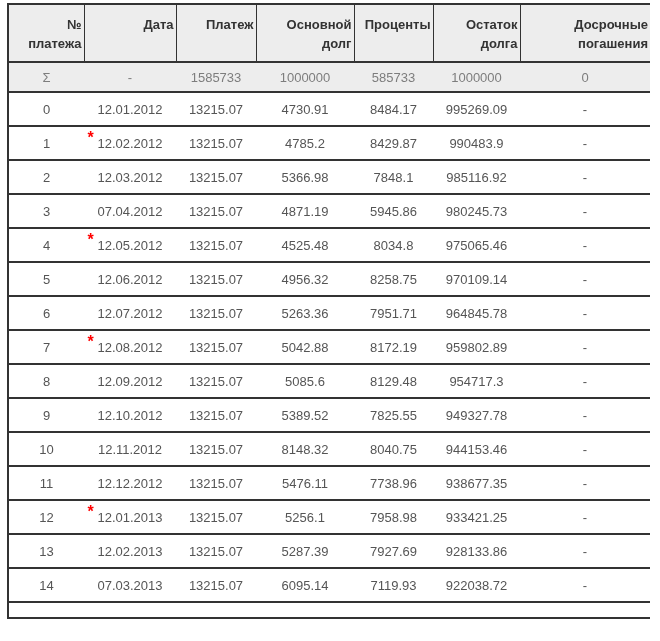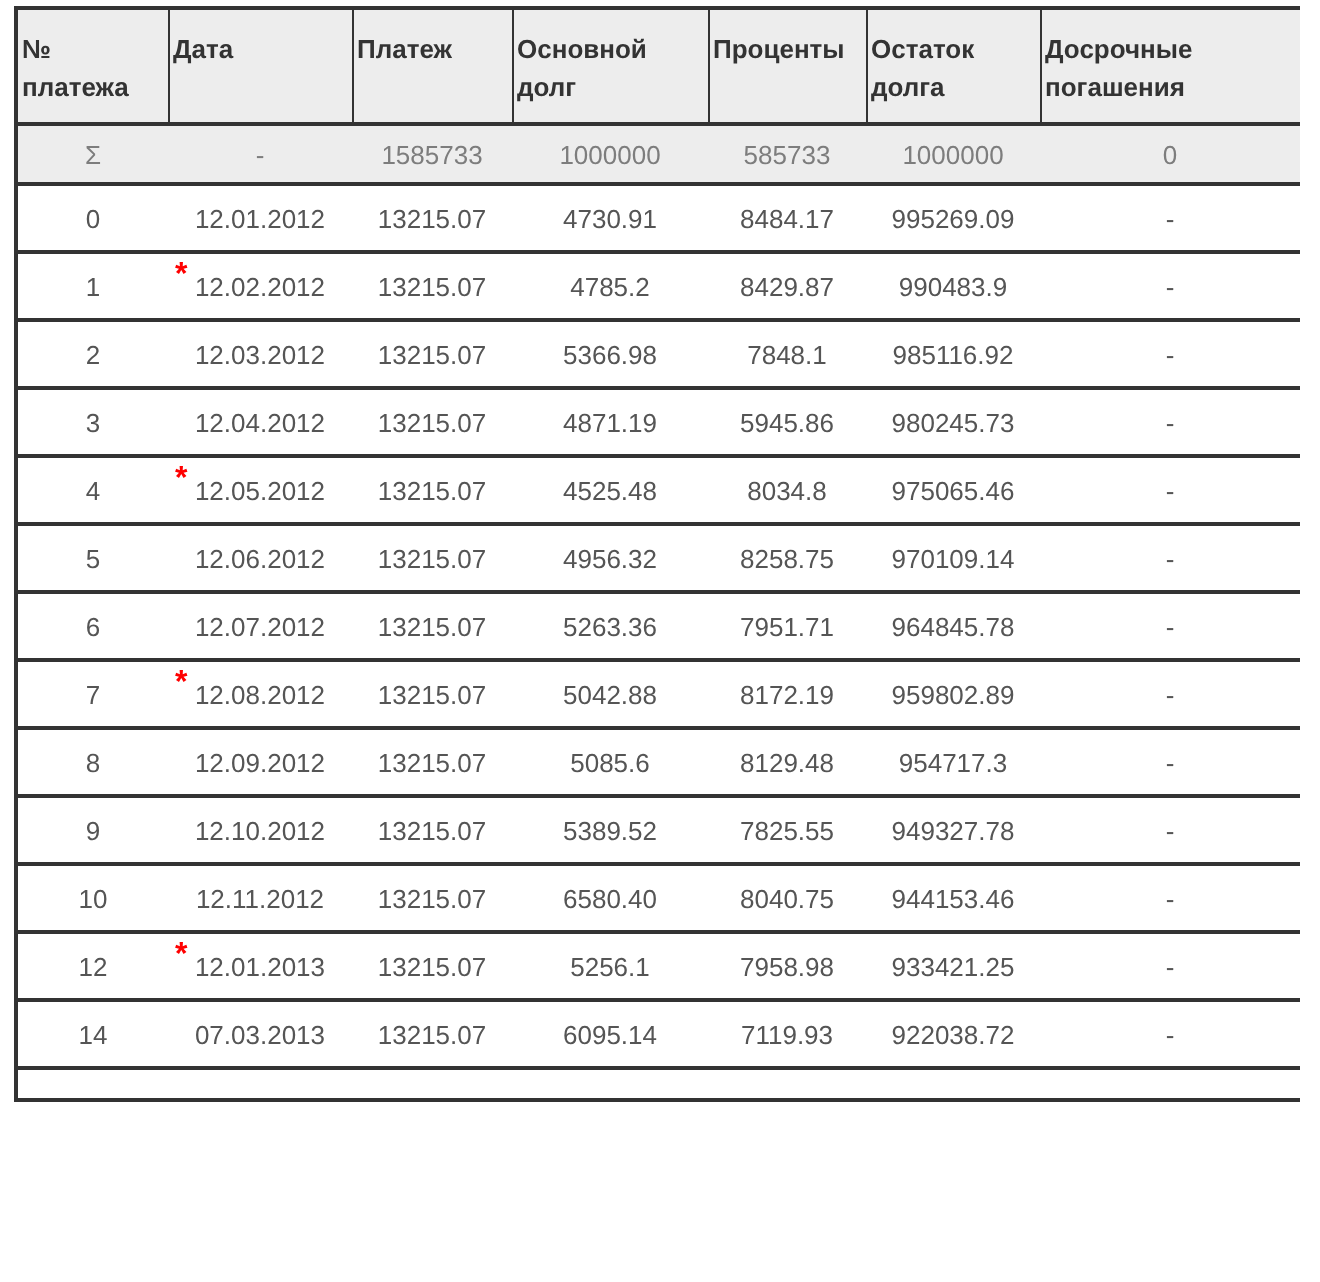--- a/index.html
+++ b/index.html
@@ -25,21 +25,21 @@
     width: 643px;
     border: 2px solid #333333;
   }
   table.schedule th {
     background: #ededed;
     border: 1px solid #333333;
     border-bottom: 2px solid #333333;
     color: #333333;
     font-size: 13px;
     font-weight: bold;
-    text-align: left;
+    text-align: right;
     vertical-align: top;
     padding: 10px 2px 8px 2px;
     height: 36px;
     line-height: 19px;
   }
   table.schedule td {
     text-align: center;
     vertical-align: middle;
     font-size: 13px;
     padding: 0 2px;
@@ -150,21 +150,21 @@
     <td>5366.98</td>
     <td>7848.1</td>
     <td>985116.92</td>
     <td>-</td>
   </tr>
         <tr class="data-row">
     <td>3</td>
     <td>
       <span class="date-wrap">
         
-        <span>12.04.2012</span>
+        <span>07.04.2012</span>
       </span>
     </td>
     <td>13215.07</td>
     <td>4871.19</td>
     <td>5945.86</td>
     <td>980245.73</td>
     <td>-</td>
   </tr>
         <tr class="data-row">
     <td>4</td>
@@ -252,37 +252,65 @@
   </tr>
         <tr class="data-row">
     <td>10</td>
     <td>
       <span class="date-wrap">
         
         <span>12.11.2012</span>
       </span>
     </td>
     <td>13215.07</td>
-    <td>6580.40</td>
+    <td>8148.32</td>
     <td>8040.75</td>
     <td>944153.46</td>
+    <td>-</td>
+  </tr>
+        <tr class="data-row">
+    <td>11</td>
+    <td>
+      <span class="date-wrap">
+        
+        <span>12.12.2012</span>
+      </span>
+    </td>
+    <td>13215.07</td>
+    <td>5476.11</td>
+    <td>7738.96</td>
+    <td>938677.35</td>
     <td>-</td>
   </tr>
         <tr class="data-row">
     <td>12</td>
     <td>
       <span class="date-wrap">
         <span class="star">*</span>
         <span>12.01.2013</span>
       </span>
     </td>
     <td>13215.07</td>
     <td>5256.1</td>
     <td>7958.98</td>
     <td>933421.25</td>
+    <td>-</td>
+  </tr>
+        <tr class="data-row">
+    <td>13</td>
+    <td>
+      <span class="date-wrap">
+        
+        <span>12.02.2013</span>
+      </span>
+    </td>
+    <td>13215.07</td>
+    <td>5287.39</td>
+    <td>7927.69</td>
+    <td>928133.86</td>
     <td>-</td>
   </tr>
         <tr class="data-row">
     <td>14</td>
     <td>
       <span class="date-wrap">
         
         <span>07.03.2013</span>
       </span>
     </td>

